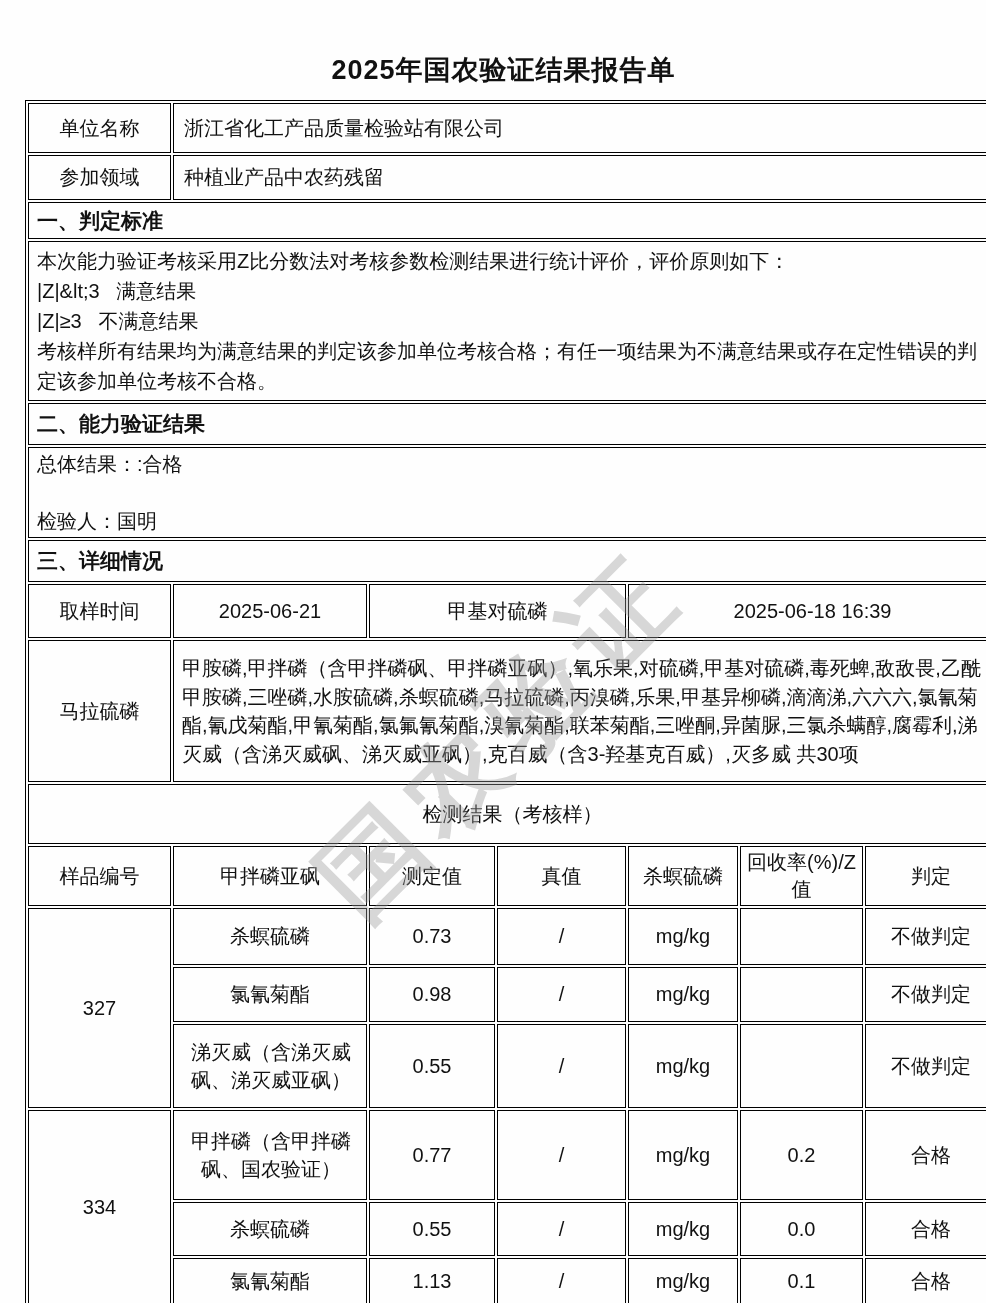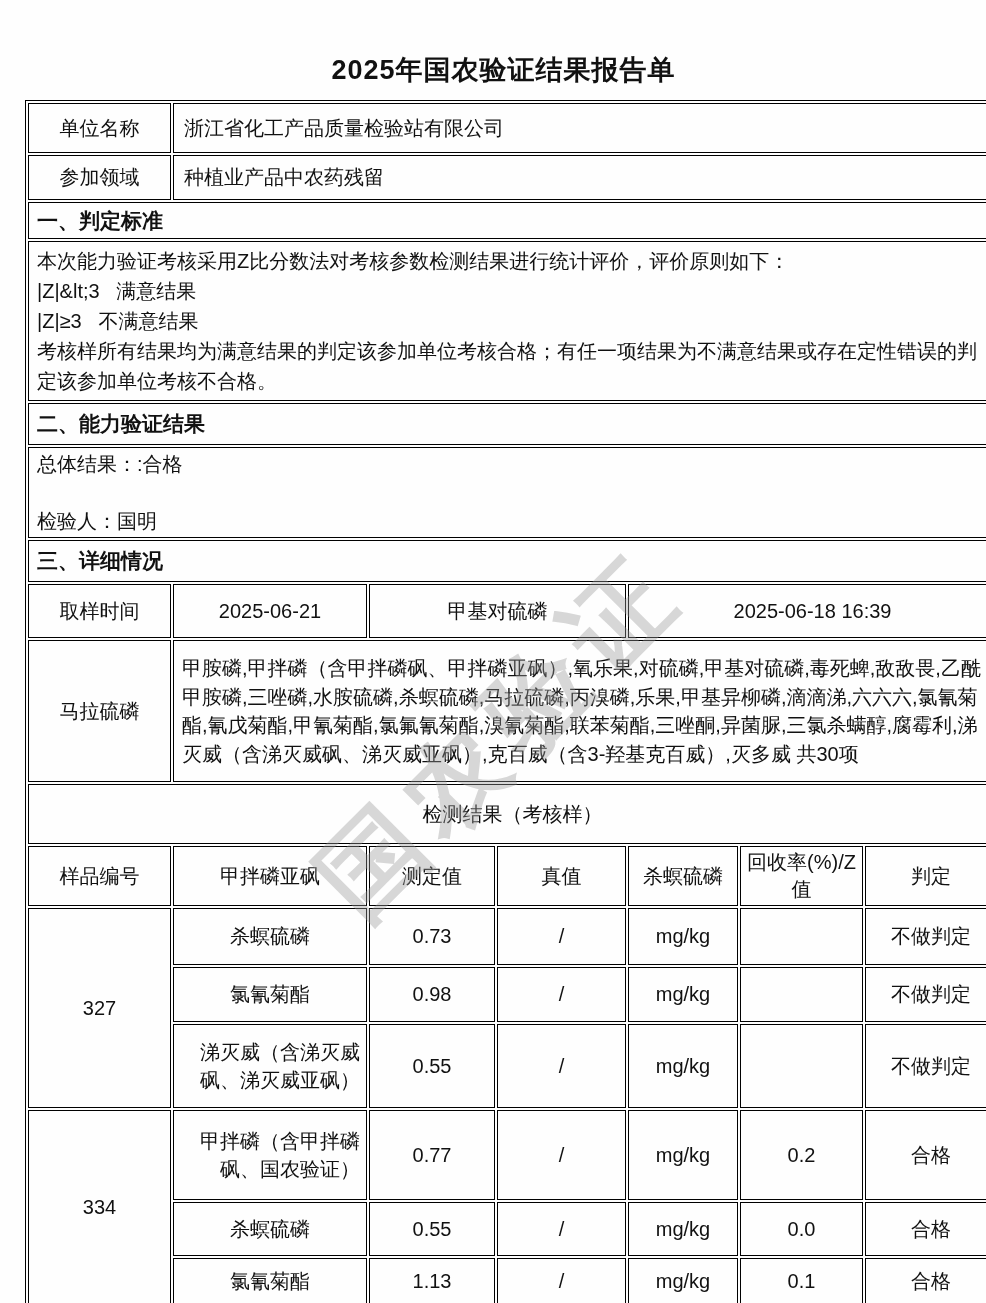--- a/index.html
+++ b/index.html
@@ -20,21 +20,21 @@
   td {
     border:1px solid #000; font-size:20px; vertical-align:middle;
     text-align:center; padding:2px 6px; overflow:hidden; word-break:break-all;
   }
   td.lbl { font-weight:normal; }
   td.sec { font-weight:bold; font-size:21px; text-align:left; padding-left:8px; }
   td.val { text-align:left; padding-left:10px; }
   td.para { text-align:left; vertical-align:middle; padding:4px 8px; }
   td.para div { white-space:pre-wrap; line-height:30px; }
   td.items { text-align:left; line-height:28.5px; padding:4px 8px; }
-  td.tl { text-align:right; padding-left:8px; line-height:28px;margin-top:20px; }
+  td.tl { text-align:center; padding-left:8px; line-height:28px;margin-top:20px; }
   td.resblock { text-align:left; padding-left:8px; }
   td.resblock .line1 { margin-bottom:30px; }
   .watermark {
     position:absolute; left:180px; top:670px; width:640px; height:130px;
     line-height:130px; text-align:center; font-size:102px; font-weight:bold;
     letter-spacing:14px; color:#9a9a9a; opacity:0.38;
     transform:rotate(-45deg); pointer-events:none; z-index:5;
   }
 </style>
 </head>

